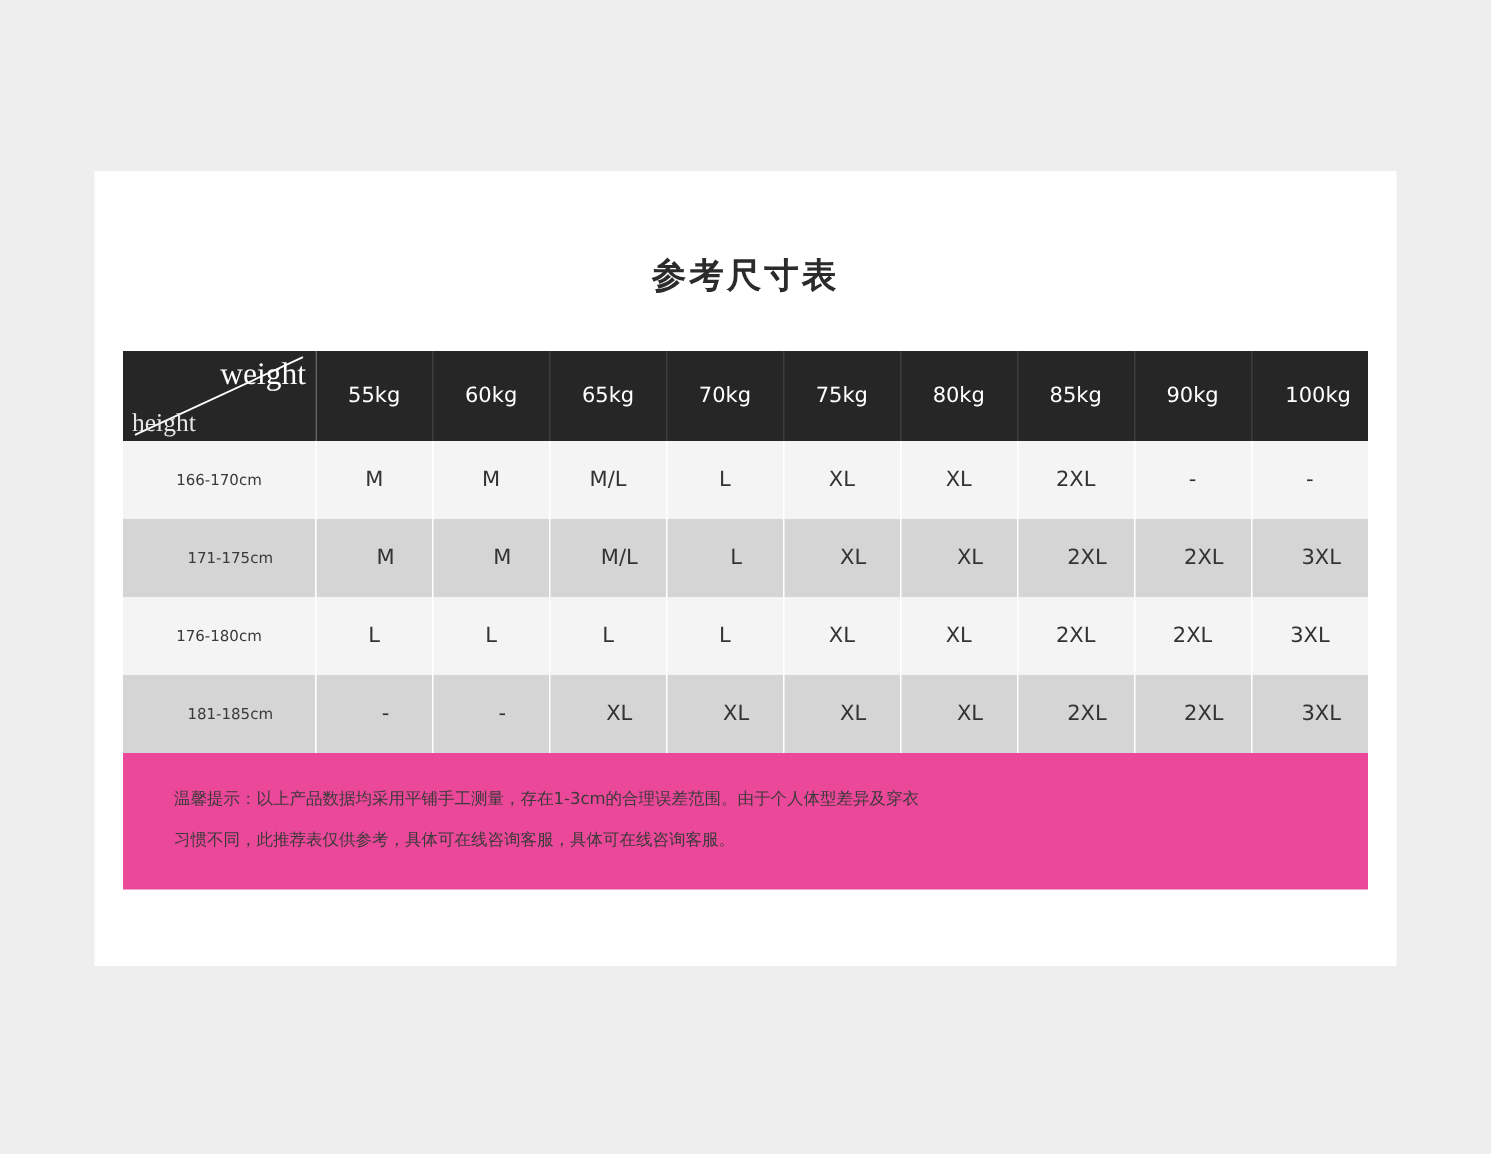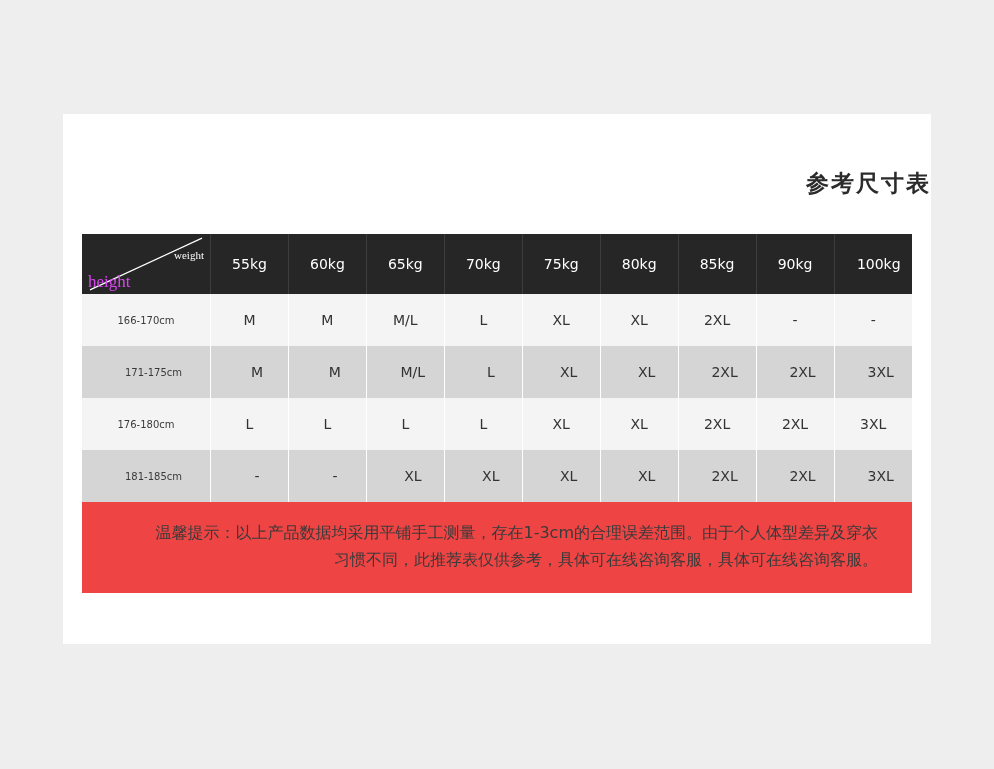--- a/index.html
+++ b/index.html
@@ -15,21 +15,21 @@
   }
   .page {
     position: absolute;
     left: 63px;
     top: 114px;
     width: 868px;
     height: 530px;
     background: #ffffff;
   }
   .title {
-    text-align: right;
+    text-align: center;
     font-size: 23px;
     color: #2b2b2b;
     font-weight: bold;
     letter-spacing: 2px;
     padding-top: 54px;
     font-family: "DejaVu Sans", sans-serif;
   }
   .table-wrap {
     margin-top: 35px;
     padding: 0 19px;
@@ -68,31 +68,31 @@
   th.corner .diag {
     position: absolute;
     left: 0;
     top: 0;
     width: 100%;
     height: 100%;
   }
   th.corner .lbl-weight {
     position: absolute;
     right: 6px;
-    top: 15px;
-    font-size: 11px;
+    top: 3px;
+    font-size: 21px;
     color: #ffffff;
     font-family: "Liberation Serif", serif;
   }
   th.corner .lbl-height {
     position: absolute;
     left: 6px;
     bottom: 2px;
     font-size: 17px;
-    color: #d946ef;
+    color: #e5e5e5;
     font-family: "Liberation Serif", serif;
   }
   tbody td {
     height: 50px;
     border-right: 1px solid #ffffff;
   }
   tbody td:last-child {
     border-right: none;
   }
   tbody tr.odd td {
@@ -101,26 +101,26 @@
   tbody tr.even td {
     background: #d5d5d5;
     padding-left: 16px;
   }
   tbody td.rowhead {
     font-size: 10px;
     color: #3a3a3a;
   }
   .note {
     margin: 0 19px;
-    background: #ef4444;
+    background: #ec4899;
     padding: 17px 34px 20px 34px;
-    font-size: 16px;
+    font-size: 11px;
     line-height: 27px;
     color: #3a3a3a;
-    text-align: right;
+    text-align: left;
     font-family: "DejaVu Sans", sans-serif;
   }
 </style>
 </head>
 <body>
 
 <div class="page">
 
   <div class="title">参考尺寸表</div>
 

